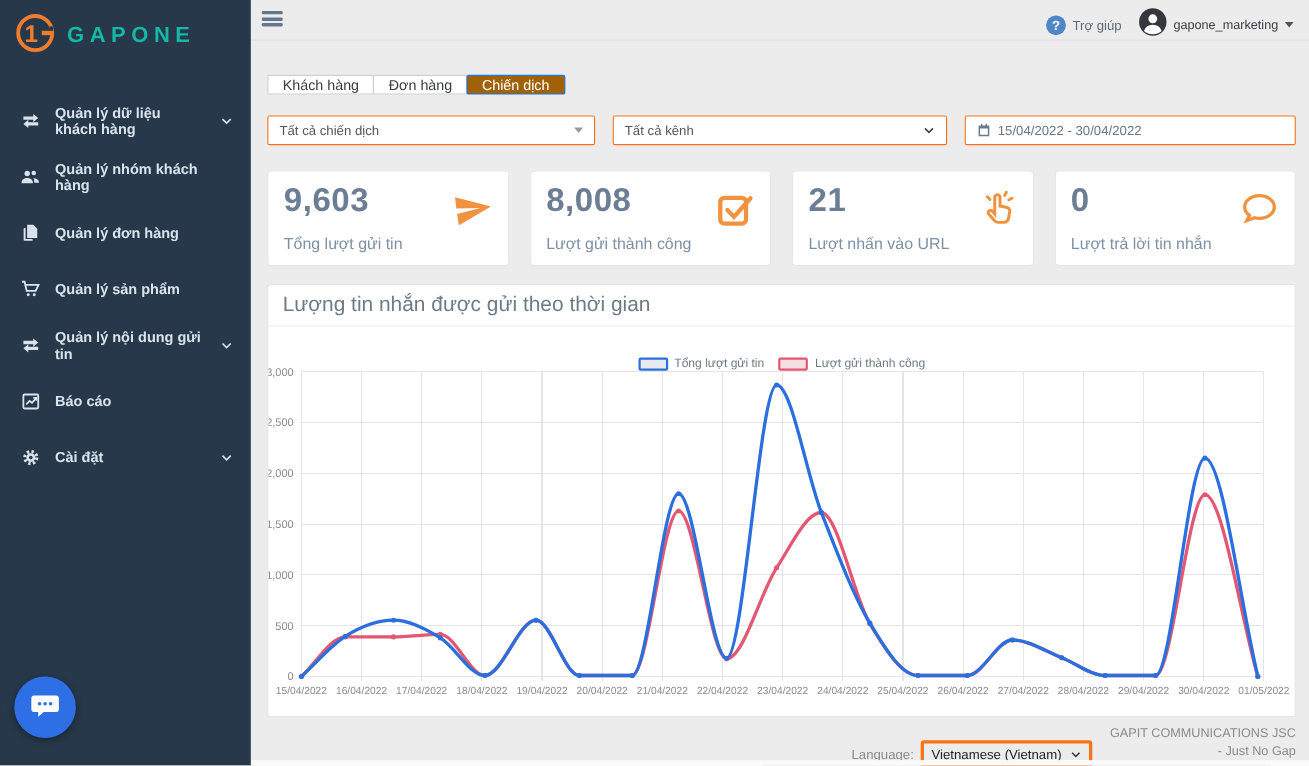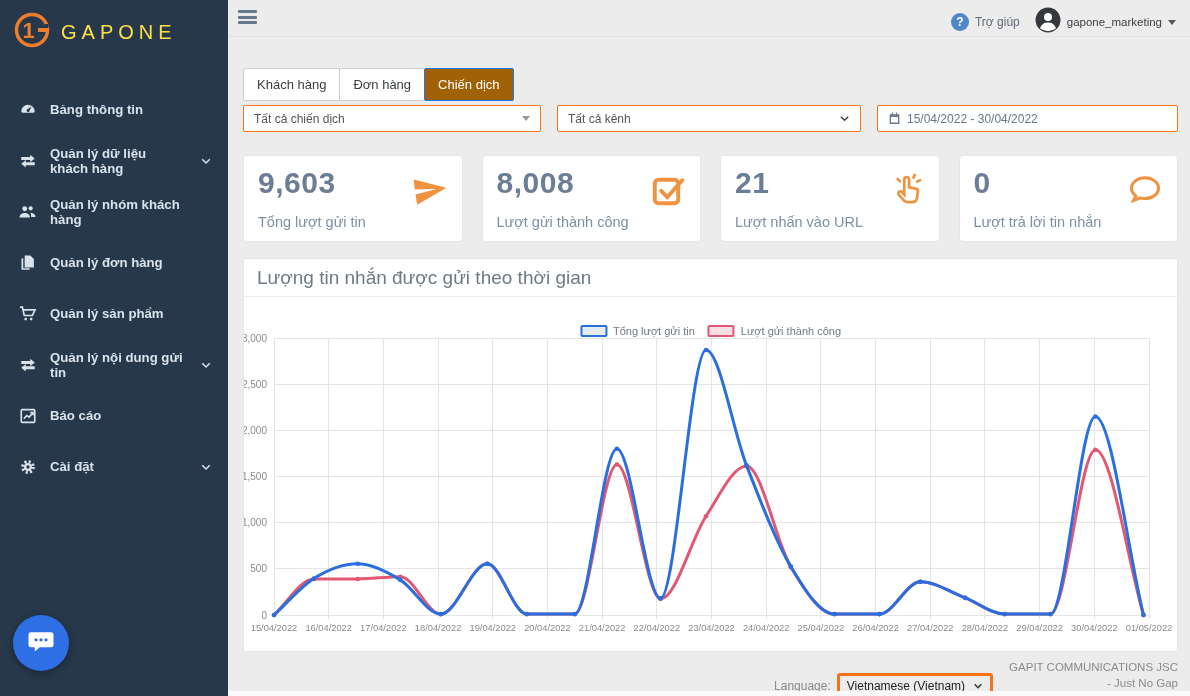--- a/index.html
+++ b/index.html
@@ -2,21 +2,21 @@
 <html><head>
 <meta charset="utf-8">
 <style>
   html,body{margin:0;padding:0}
   body{width:1190px;height:696px;position:relative;overflow:hidden;
        background:#ececec;font-family:"Liberation Sans",sans-serif;}
 
   
   .sidebar{position:absolute;left:0;top:0;width:228px;height:696px;background:#263849;z-index:3}
   .logo{display:flex;align-items:center;gap:9px;padding:8px 0 0 12px;height:48px}
-  .brand{color:#fde047;font-size:20px;font-weight:400;letter-spacing:5px}
+  .brand{color:#14b8a6;font-size:20px;font-weight:700;letter-spacing:5px}
   .menu{margin-top:28px}
   .side-item{display:flex;align-items:center;gap:13px;height:51px;padding:0 16px 0 18px;
              color:#dae2ec;font-size:13.2px;font-weight:700;cursor:pointer}
   .side-item .icn{width:19px;height:19px;display:flex;align-items:center;justify-content:center;color:#dae2ec;flex:0 0 19px}
   .side-item .chev{margin-left:auto;display:flex}
 
   
   .hdr-line{position:absolute;left:228px;top:36px;right:0;height:1px;background:#e2e2e2}
   .hamburger{position:absolute;left:238px;top:10px;width:19px;cursor:pointer}
   .hamburger span{display:block;height:3px;background:#64788c;margin-bottom:2.6px;border-radius:1px}
@@ -24,21 +24,21 @@
   .help{display:flex;align-items:center;gap:6px;cursor:pointer}
   .help-badge{width:18px;height:18px;border-radius:50%;background:#4f86c6;color:#fff;font-size:12px;
               font-weight:700;display:flex;align-items:center;justify-content:center}
   .help-label{font-size:12px;color:#5f6a76}
   .user{display:flex;align-items:center;gap:6px;cursor:pointer;margin-left:8px}
   .username{font-size:11.5px;color:#3c4043}
   .user-caret{width:0;height:0;border-left:4px solid transparent;border-right:4px solid transparent;border-top:5px solid #555}
 
   
   .tabs{position:absolute;left:243px;top:68px;display:flex;z-index:2}
-  .tab{height:33px;padding:0 13px;background:#fff;border:1px solid #cfcfcf;display:flex;align-items:center;
+  .tab{height:18px;padding:0 13px;background:#fff;border:1px solid #cfcfcf;display:flex;align-items:center;
        font-size:13px;color:#3c4043;margin-right:-1px;border-radius:2px;cursor:pointer;box-sizing:border-box}
   .tab.active{background:#a16207;border-color:#1a78e8;color:#fff;position:relative;z-index:1}
 
   
   .selectbox{position:absolute;top:105px;height:27px;background:#fff;border:1px solid #f97316;border-radius:2px;
              display:flex;align-items:center;padding:0 10px;font-size:12px;color:#555;box-sizing:border-box;cursor:pointer}
   .caret-tri{margin-left:auto;width:0;height:0;border-left:4.5px solid transparent;border-right:4.5px solid transparent;border-top:5px solid #9a9a9a}
   .caret-chev{margin-left:auto;display:flex;color:#444}
   .datebox{gap:6px;color:#68778a}
   .datebox .cal{display:flex;color:#6b7a8d}
@@ -82,28 +82,20 @@
       <svg width="40" height="40" viewBox="0 0 40 40">
         <circle cx="20" cy="20" r="15.5" fill="none" stroke="#ef7d2e" stroke-width="3.5"></circle>
         <rect x="26" y="18" width="10" height="4" fill="#ef7d2e"></rect>
         <rect x="33" y="14" width="3.5" height="4" fill="#263849"></rect>
         <text x="16.5" y="28" font-size="22" font-weight="bold" fill="#ef7d2e" text-anchor="middle" font-family="Liberation Sans,sans-serif">1</text>
       </svg>
     </span>
     <span class="brand">GAPONE</span>
   </div>
   <div class="menu" id="side-menu">
-      <div class="side-item">
-        <span class="icn">
-          <svg width="18" height="18" viewBox="0 0 24 24" fill="currentColor">
-            <path d="M12 5a9 9 0 0 0-9 9c0 .9.7 1.6 1.5 1.6h15A1.6 1.6 0 0 0 21 14a9 9 0 0 0-9-9zm1.4 9.2a2 2 0 0 1-2.8-2.8l6-3.6-3.2 6.4z"></path>
-          </svg>
-        </span>
-        <span>Bảng thông tin</span>
-      </div>
       <div class="side-item">
         <span class="icn">
           <svg width="18" height="18" viewBox="0 0 24 24" fill="currentColor">
             <path d="M3 6.5h12v-3l6 5-6 5v-3H3z"></path>
             <path d="M21 17.5H9v3l-6-5 6-5v3h12z"></path>
           </svg>
         </span>
         <span>Quản lý dữ liệu khách hàng</span>
         <span class="chev">
           <svg width="12" height="12" viewBox="0 0 24 24" fill="none" stroke="currentColor" stroke-width="3">

